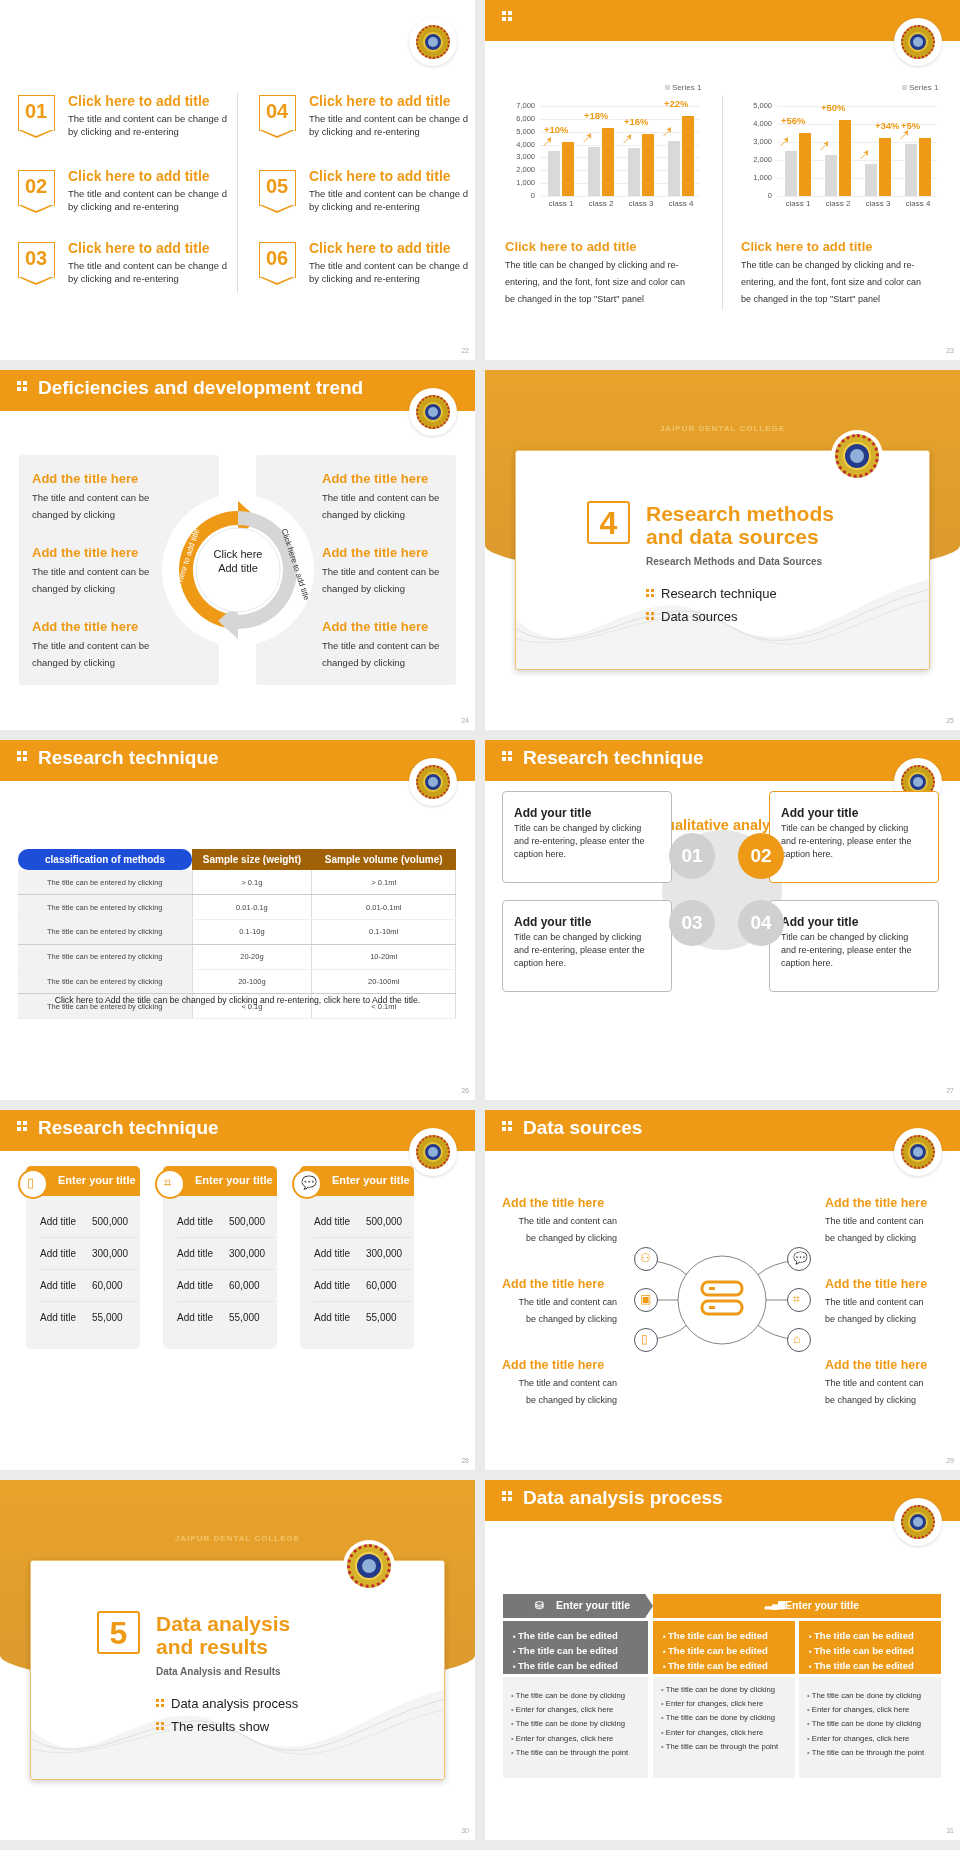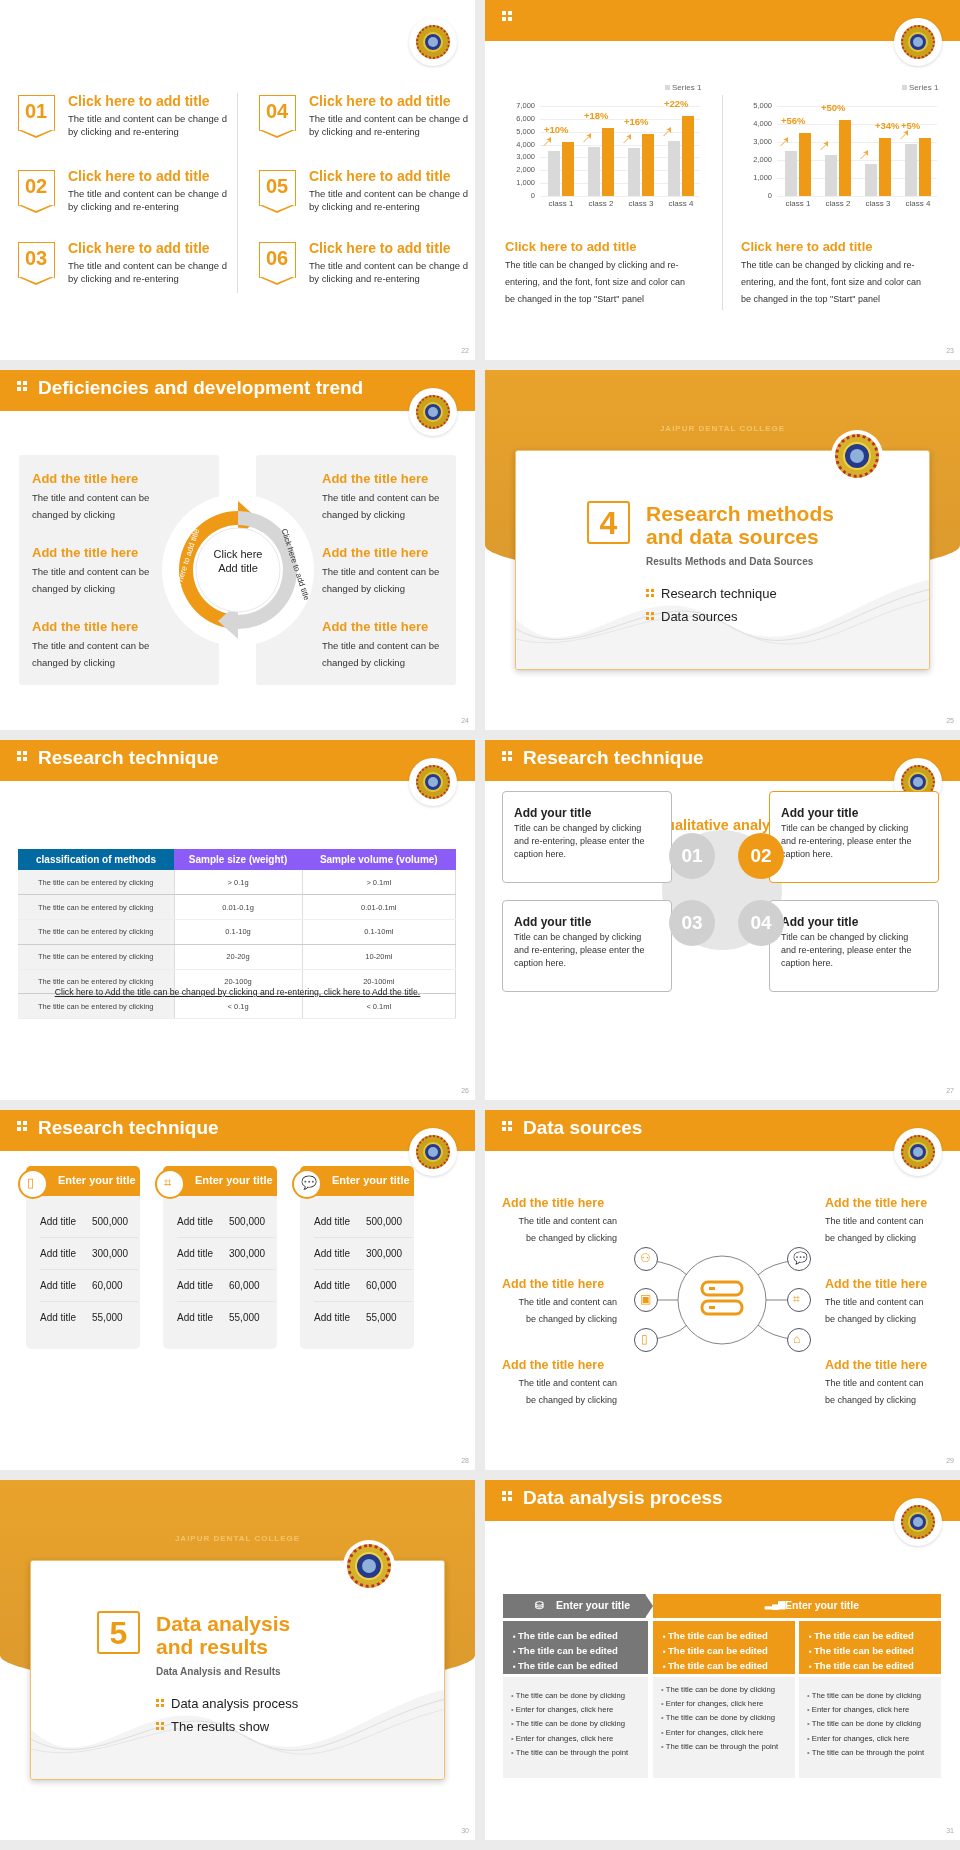--- a/index.html
+++ b/index.html
@@ -54,25 +54,25 @@
 .sec .li .sq{display:inline-block;width:8px;height:8px;margin-right:7px;vertical-align:1px;position:relative;}
 .sq i{position:absolute;width:3px;height:3px;background:#ee9a16;}
 .sec .biglogo{position:absolute;width:52px;height:52px;border-radius:50%;background:#fff;}
 .sec .biglogo .o{position:absolute;left:4px;top:4px;width:44px;height:44px;border-radius:50%;background:#d6b12b;border:3px dotted #c0302a;}
 .sec .biglogo .m{position:absolute;left:12px;top:12px;width:28px;height:28px;border-radius:50%;background:#263a8c;border:2px solid #f1d14a;}
 .sec .biglogo .n{position:absolute;left:19px;top:19px;width:14px;height:14px;border-radius:50%;background:#8fb0d8;}
 
 .stitle{position:absolute;width:475px;text-align:center;font-size:14.5px;font-weight:bold;color:#ee9a16;}
 table.qt{position:absolute;left:18px;top:49px;width:438px;border-collapse:collapse;}
 .qt th{height:21px;font-size:10px;color:#fff;font-weight:bold;}
-.qt th.a{background:#0369a1;width:156px;} .qt th.b{background:#8b5cf6;}
+.qt th.a{background:#1d4ed8;width:174px;border-radius:10px;} .qt th.b{background:#a16207;}
 .qt td{height:24.8px;font-size:7.5px;text-align:center;color:#444;border-bottom:1px solid #ccc;border-right:1px solid #ddd;}
 .qt td.a{background:#f2f2f2;}
 .qt tr:nth-child(even) td{border-bottom:1px solid #eee;}
-.s26 .foot{position:absolute;top:247px;width:475px;text-align:center;font-size:8.7px;color:#222;text-decoration:underline;}
+.s26 .foot{position:absolute;top:255px;width:475px;text-align:center;font-size:8.7px;color:#222;}
 
 .s27 .box{position:absolute;width:170px;height:92px;border:1px solid #bbb;border-radius:4px;background:#fff;}
 .s27 .box.act{border-color:#ee9a16;}
 .s27 .bt{position:absolute;left:11px;top:14px;font-size:12px;font-weight:bold;color:#222;}
 .s27 .bd{position:absolute;left:11px;top:30px;width:140px;font-size:9px;line-height:13px;color:#333;}
 .s27 .circ{position:absolute;width:46px;height:46px;border-radius:50%;background:#d0d0d0;color:#fff;font-size:19px;font-weight:bold;text-align:center;line-height:46px;}
 .s27 .circ.act{background:#ee9a16;}
 
 .s28 .col{position:absolute;top:56px;width:122px;height:183px;}
 .s28 .colbody{position:absolute;left:8px;top:0;width:114px;height:183px;background:#f2f2f2;border-radius:5px;}
@@ -329,21 +329,21 @@
   <div class="biglogo" style="left:346px;top:60px;">
       <div class="o"></div>
       <div class="m"></div>
       <div class="n"></div>
     </div>
   <div class="num" style="left:102px;top:131px;">4</div>
   <div class="big" style="left:161px;top:132px;">
       <div>Research methods</div>
       <div>and data sources</div>
     </div>
-  <div class="sub" style="left:161px;top:186px;">Results Methods and Data Sources</div>
+  <div class="sub" style="left:161px;top:186px;">Research Methods and Data Sources</div>
   <div class="li" style="left:161px;top:216px;"><span class="sq"><i style="left:0;top:0"></i><i style="left:5px;top:0"></i><i style="left:0;top:5px"></i><i style="left:5px;top:5px"></i></span><span>Research technique</span></div>
   <div class="li" style="left:161px;top:239px;"><span class="sq"><i style="left:0;top:0"></i><i style="left:5px;top:0"></i><i style="left:0;top:5px"></i><i style="left:5px;top:5px"></i></span><span>Data sources</span></div>
   <div class="pg">25</div>
 </div>
 
 <div class="slide c0 r2 s26">
   <div class="hdr">
     <span class="dots">
         <i style="left:0;top:0"></i>
         <i style="left:6px;top:0"></i>

